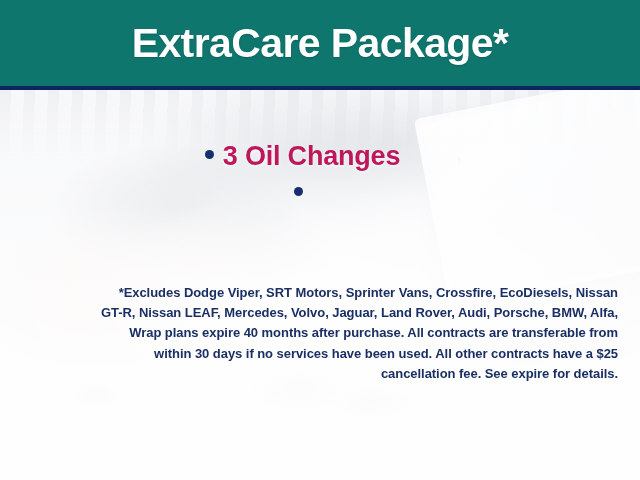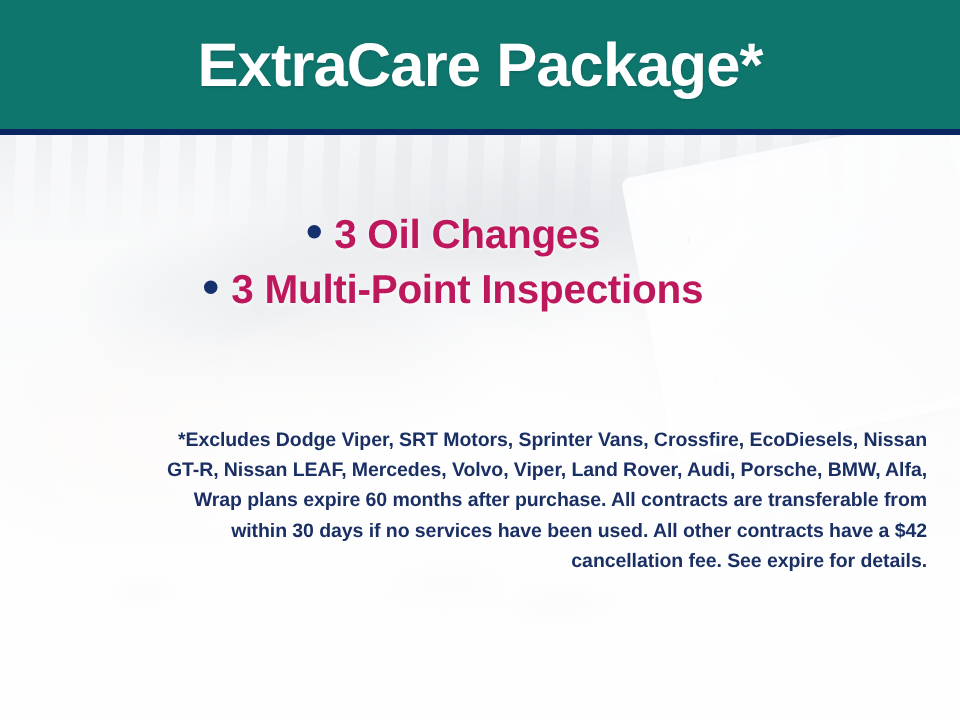--- a/index.html
+++ b/index.html
@@ -219,25 +219,25 @@
   <div class="header">
     <div class="header-title">ExtraCare Package*</div>
     <div class="header-rule"></div>
   </div>
 
   <div class="bullets">
     <div class="bullet-line">
       <span class="bullet-dot"></span><span>3 Oil Changes</span>
     </div>
     <div class="bullet-line">
-      <span class="bullet-dot"></span><span>3 Multi-Point Inspections</span>
+      <span class="bullet-dot"></span>
     </div>
   </div>
 
   <div class="disclaimer">
     <div class="disclaimer-line">*Excludes Dodge Viper, SRT Motors, Sprinter Vans, Crossfire, EcoDiesels, Nissan</div>
-    <div class="disclaimer-line">GT-R, Nissan LEAF, Mercedes, Volvo, Viper, Land Rover, Audi, Porsche, BMW, Alfa,</div>
-    <div class="disclaimer-line">Wrap plans expire 60 months after purchase. All contracts are transferable from</div>
-    <div class="disclaimer-line">within 30 days if no services have been used. All other contracts have a $42</div>
+    <div class="disclaimer-line">GT-R, Nissan LEAF, Mercedes, Volvo, Jaguar, Land Rover, Audi, Porsche, BMW, Alfa,</div>
+    <div class="disclaimer-line">Wrap plans expire 40 months after purchase. All contracts are transferable from</div>
+    <div class="disclaimer-line">within 30 days if no services have been used. All other contracts have a $25</div>
     <div class="disclaimer-line">cancellation fee. See expire for details.</div>
   </div>
 
 </div>
 
 </body></html>

